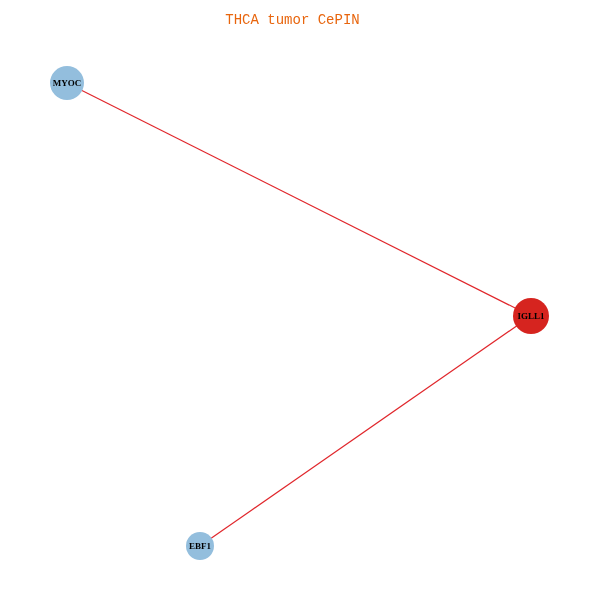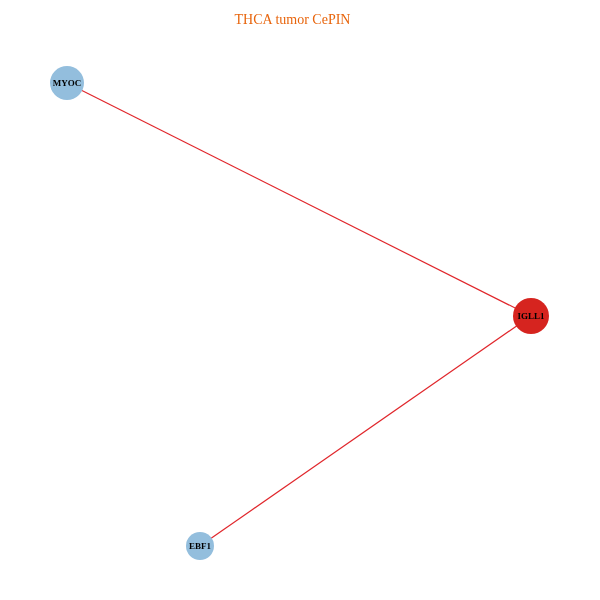--- a/index.html
+++ b/index.html
@@ -18,21 +18,21 @@
     background: #ffffff;
   }
   .plot-title {
     position: absolute;
     top: 12px;
     left: 0;
     width: 585px;
     text-align: center;
     font-size: 14px;
     font-weight: 400;
-    font-family: Liberation Serif, serif;
+    font-family: Liberation Mono, monospace;
   }
   svg.network {
     position: absolute;
     top: 0;
     left: 0;
   }
   svg .node-label {
     font-family: "Liberation Serif", serif;
     font-weight: bold;
     font-size: 9px;

